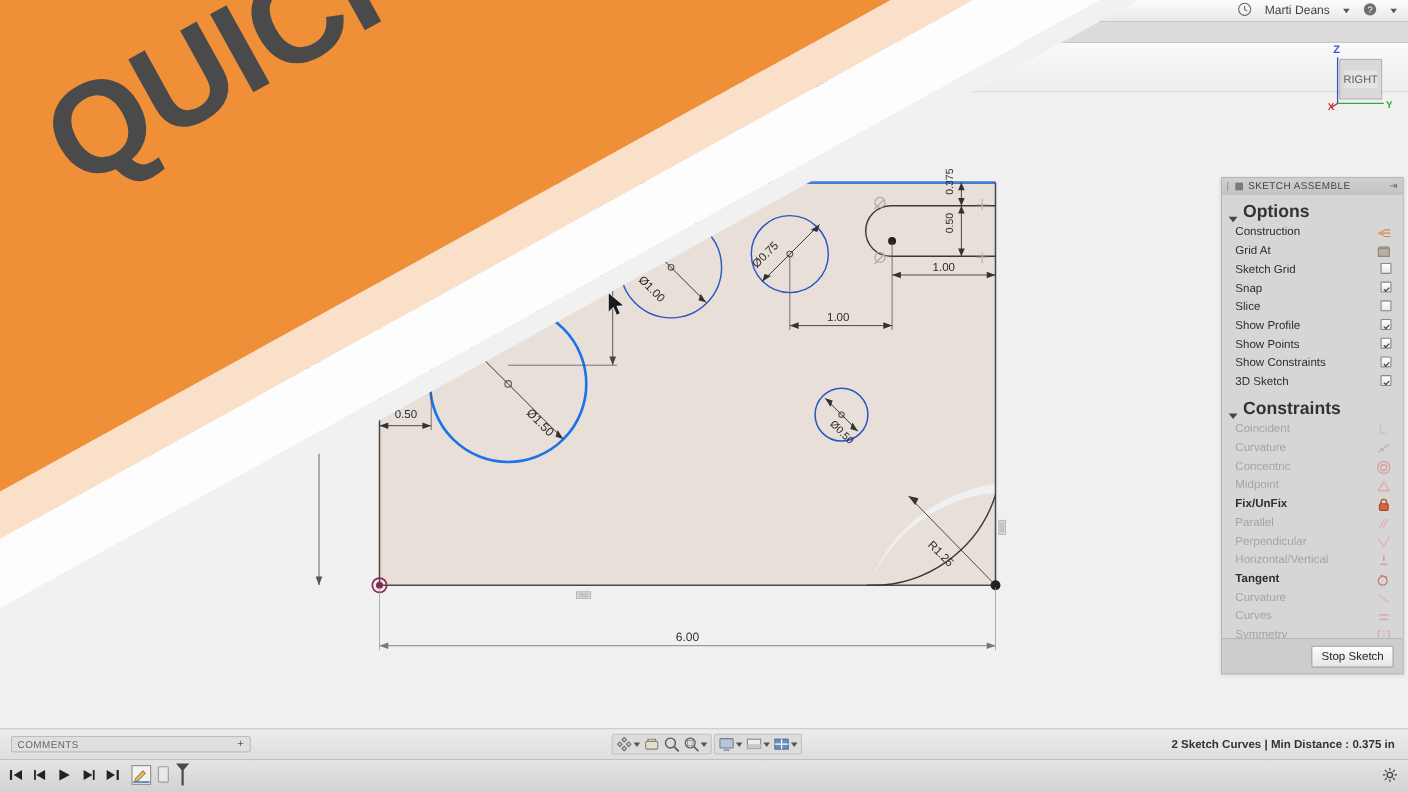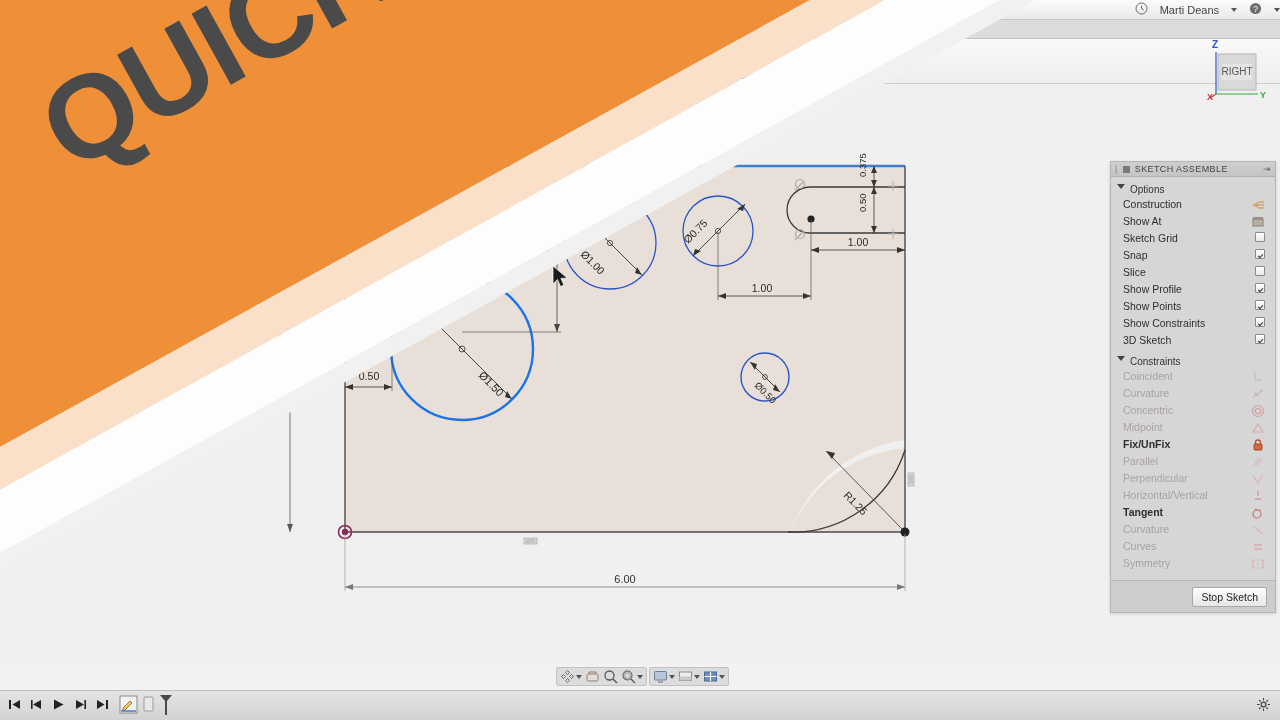--- a/index.html
+++ b/index.html
@@ -14,21 +14,21 @@
   #app { position:absolute; inset:0; width:1280px; height:720px; }
 
   
   .topbar {
     position:absolute; left:0; top:0; width:1280px; height:20px;
     background: linear-gradient(#fcfcfc,#e9e9e9);
     border-bottom:1px solid #c8c8c8;
     display:flex; align-items:center;
   }
   .tb-left { display:flex; align-items:center; gap:9px; padding-left:8px; }
-  .tb-right { margin-left:auto; display:flex; align-items:center; gap:12px; }
+  .tb-right { margin-left:auto; display:flex; align-items:center; gap:12px; padding-right:10px; }
   .user-name { font-size:11px; color:#444; }
   .grid-icon { display:grid; grid-template-columns:repeat(3,3px); grid-template-rows:repeat(3,3px); gap:1px; }
   .grid-icon i { background:#6b6b6b; display:block; width:3px; height:3px; }
   .caretdn { width:0;height:0;border-left:3px solid transparent;border-right:3px solid transparent;border-top:4px solid #555; display:inline-block; }
 
   
   .tabbar {
     position:absolute; left:0; top:20px; width:1280px; height:19px;
     background:#dcdcdc; border-bottom:1px solid #c0c0c0;
     display:flex; align-items:stretch;
@@ -94,21 +94,21 @@
     box-shadow:0 1px 3px rgba(0,0,0,.15);
   }
   .pal-head {
     height:15px; background:linear-gradient(#cfcfcf,#c4c4c4); border-bottom:1px solid #b0b0b0;
     display:flex; align-items:center; gap:5px; padding:0 4px; font-size:9px; color:#444; letter-spacing:.4px;
   }
   .pal-head .grip { color:#888; font-size:9px; }
   .pal-head .pin { margin-left:auto; color:#666; font-size:9px; }
   .pal-head .sq { width:7px;height:7px;background:#7a7a7a; }
   .pal-body { flex:1; background:#d6d6d6; padding-top:4px; overflow:hidden; }
-  .sect { display:flex; align-items:flex-start; gap:5px; padding:3px 6px 3px 6px; font-size:10px; font-weight:normal; color:#333; }
+  .sect { display:flex; align-items:flex-end; gap:5px; padding:3px 6px 3px 6px; font-size:16px; font-weight:bold; color:#333; }
   .sect .tri { width:0;height:0;border-left:4px solid transparent;border-right:4px solid transparent;border-top:5px solid #444; }
   .prow {
     display:flex; align-items:flex-start; justify-content:space-between;
     padding:0 10px 0 12px; height:17px; font-size:10.5px; color:#2e2e2e;
   }
   .prow.dim { color:#a9a3a0; }
   .prow.bold { font-weight:bold; }
   .cbx { width:10px;height:10px;border:1px solid #8a8a8a; background:linear-gradient(#fff,#e8e8e8); border-radius:1px; position:relative;}
   .cbx.on:after {
     content:""; position:absolute; left:2px; top:4px; width:4px; height:2px;
@@ -649,21 +649,21 @@
         <span>Construction</span>
         <span class="picon">
           <svg width="14" height="14" viewBox="0 0 14 14">
               <path d="M1 7l6-3v6z" fill="#e0a060"></path>
               <path d="M7 4h6M7 7h6M7 10h6" stroke="#d08a44" stroke-width="1.1"></path>
             </svg>
         </span>
       </div>
 
       <div class="prow">
-        <span>Show At</span>
+        <span>Grid At</span>
         <span class="picon">
           <svg width="14" height="14" viewBox="0 0 14 14">
               <rect x="2" y="4" width="10" height="7" fill="#b9b0a4" stroke="#8a8276"></rect>
               <rect x="2" y="2" width="10" height="2.5" fill="#9a9186"></rect>
             </svg>
         </span>
       </div>
 
       <div class="prow">
         <span>Sketch Grid</span>
@@ -817,20 +817,27 @@
             </svg>
         </span>
       </div>
     </div>
 
     <div class="pal-foot">
       <button class="btn">Stop Sketch</button>
     </div>
   </div>
 
+  <div class="statusbar">
+    <div class="comments">
+      <span>COMMENTS</span>
+      <span class="plus">+</span>
+    </div>
+    <div class="status-right">2 Sketch Curves | Min Distance : 0.375 in</div>
+  </div>
 
   <div class="navbar-c">
     <div class="nav-grp">
       <div class="nav-it">
         <svg width="15" height="15" viewBox="0 0 15 15">
             <path d="M7.5 1.5l2 2-2 2-2-2z" fill="none" stroke="#6a6a6a"></path>
             <path d="M1.5 7.5l2-2 2 2-2 2zM9.5 7.5l2-2 2 2-2 2zM7.5 13.5l-2-2 2-2 2 2z" fill="none" stroke="#6a6a6a"></path>
           </svg>
         <span class="caretdn"></span>
       </div>

